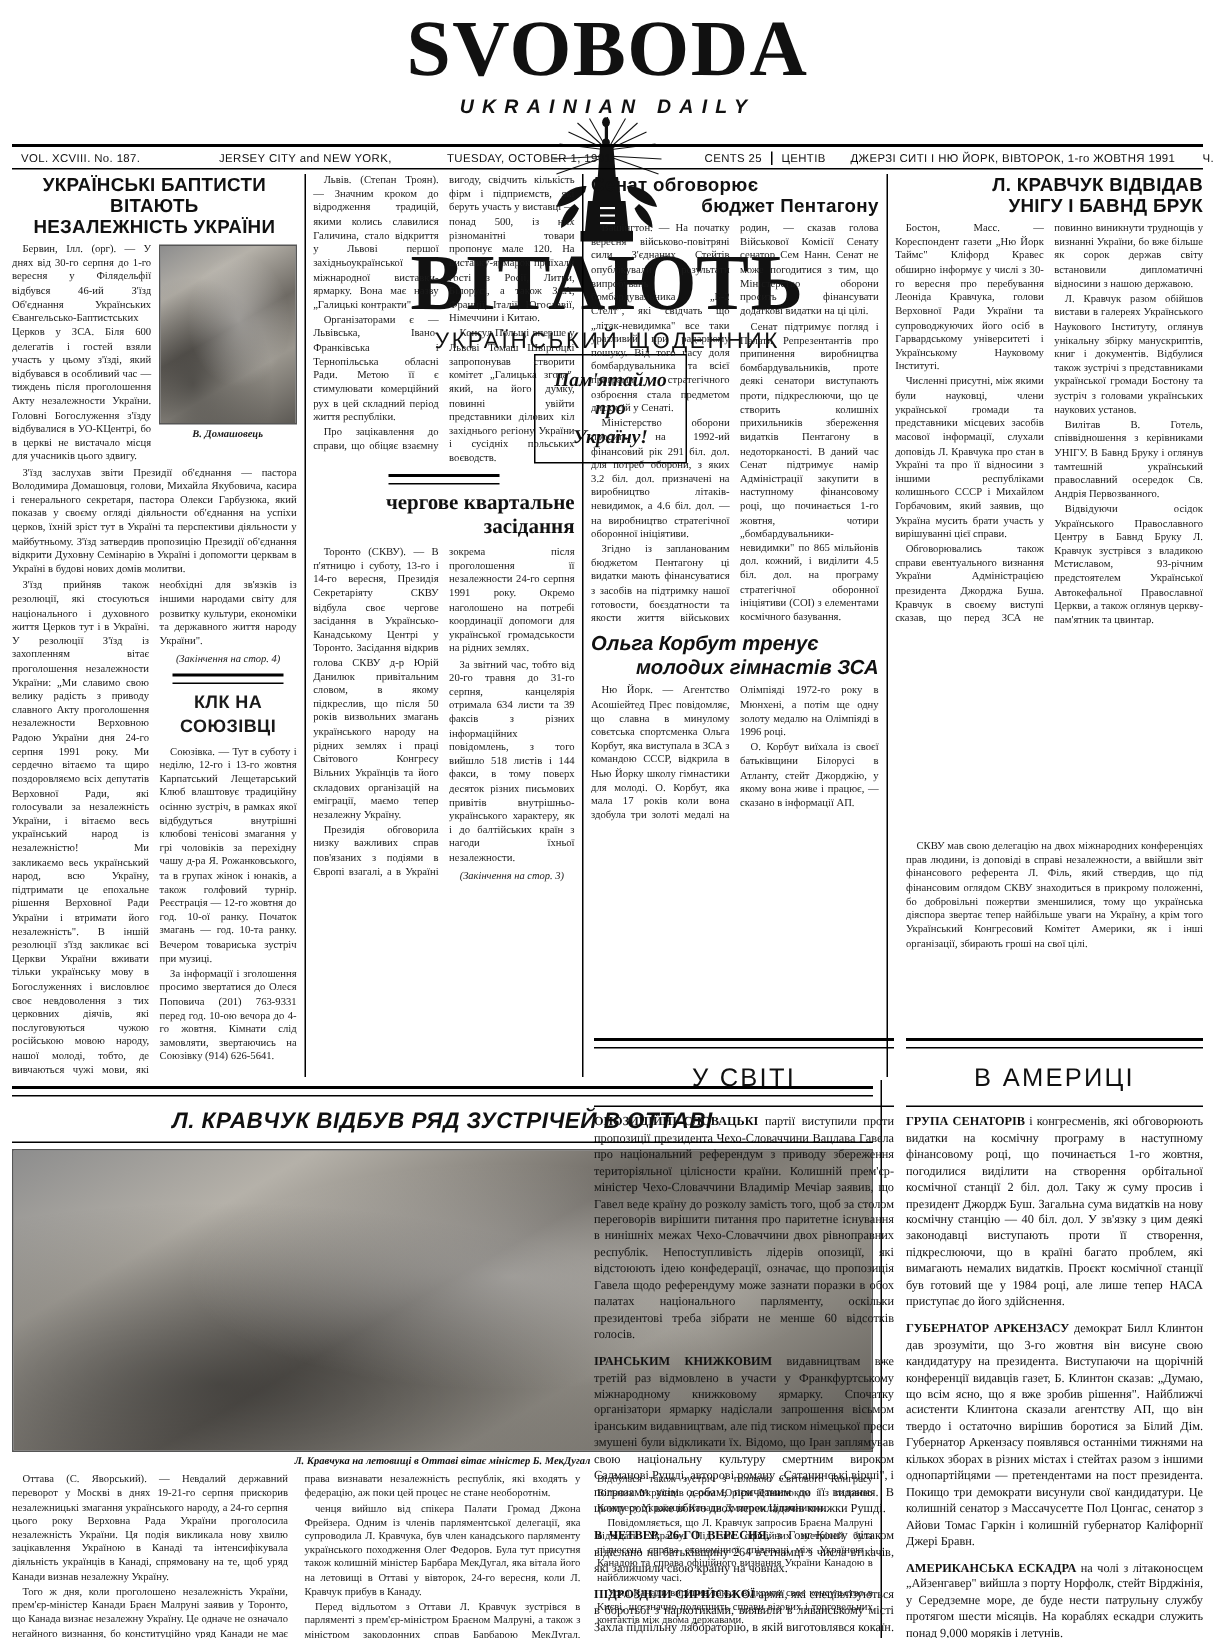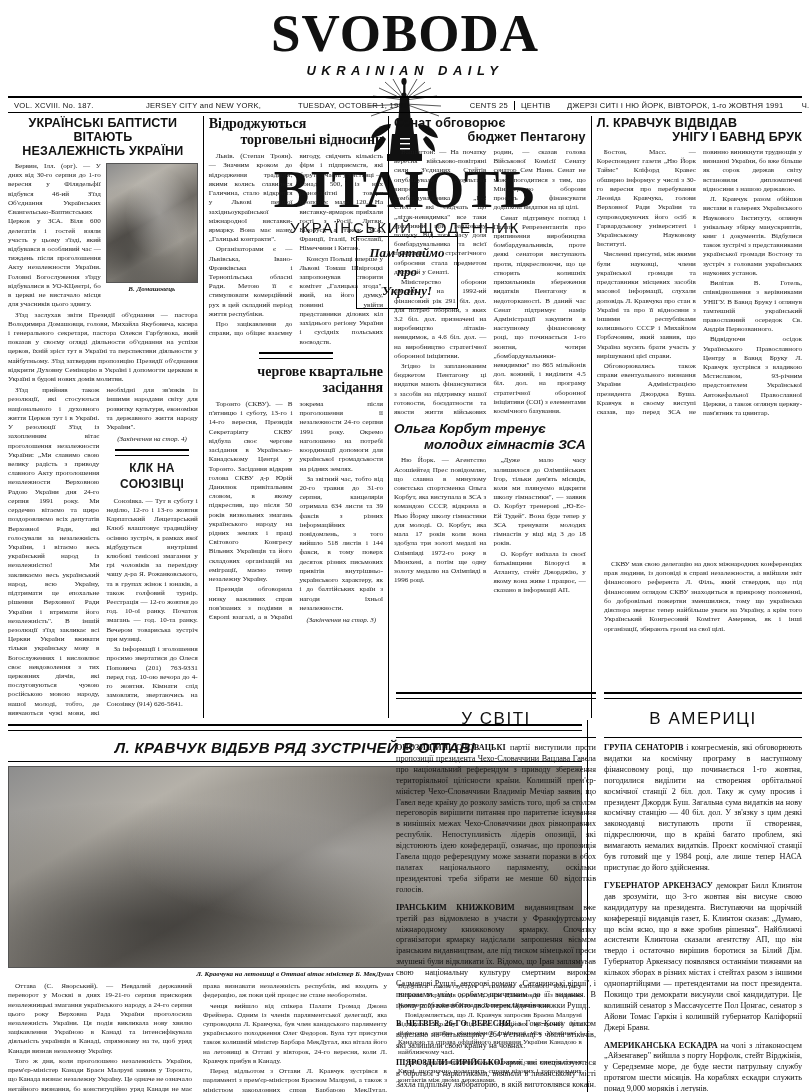--- a/index.html
+++ b/index.html
@@ -357,24 +357,20 @@
         <div class="dblrule-short"></div>
         <div class="hl-center-box">КЛК НА СОЮЗІВЦІ</div>
         <p>Союзівка. — Тут в суботу і неділю, 12-го і 13-го жовтня Карпатський Лещетарський Клюб влаштовує традиційну осінню зустріч, в рамках якої відбудуться внутрішні клюбові тенісові змагання у грі чоловіків за перехідну чашу д-ра Я. Рожанковського, та в групах жінок і юнаків, а також голфовий турнір. Реєстрація — 12-го жовтня до год. 10-ої ранку. Початок змагань — год. 10-та ранку. Вечером товариська зустріч при музиці.</p>
         <p>За інформації і зголошення просимо звертатися до Олеся Поповича (201) 763-9331 перед год. 10-ою вечора до 4-го жовтня. Кімнати слід замовляти, звертаючись на Союзівку (914) 626-5641.</p>
       </div>
     </div>
 
     <div class="vline"></div>
 
     <div class="col c2">
-      <div class="hl hl-serif">
-        <span class="l1">Відроджуються</span>
-        <span class="l2">торговельні відносини</span>
-      </div>
       <div class="body-txt twocol">
         <p>Львів. (Степан Троян). — Значним кроком до відродження традицій, якими колись славилися Галичина, стало відкриття у Львові першої західньоукраїнської міжнародної виставки-ярмарку. Вона має назву „Галицькі контракти".</p>
         <p>Організаторами є — Львівська, Івано-Франківська і Тернопільська обласні Ради. Метою її є стимулювати комерційний рух в цей складний період життя республіки.</p>
         <p>Про зацікавлення до справи, що обіцяє взаємну вигоду, свідчить кількість фірм і підприємств, які беруть участь у виставці — понад 500, із них різноманітні товари пропонує мале 120. На виставку-ярмарок приїхали гості з Росії, Литви, Білорусі, а також ЗСА, Франції, Італії, Югославії, Німеччини і Китаю.</p>
         <p>Консул Польщі вперше у Львові Томаш Швіргоцкі запропонував створити комітет „Галицька згода", який, на його думку, повинні увійти представники ділових кіл західнього регіону України і сусідніх польських воєводств.</p>
       </div>
 
       <div class="dblrule-short"></div>
 
       <div class="hl hl-serif">
@@ -401,30 +397,29 @@
         <p>Згідно із запланованим бюджетом Пентагону ці видатки мають фінансуватися з засобів на підтримку нашої готовости, боєздатности та якости життя військових родин, — сказав голова Військової Комісії Сенату сенатор Сем Нанн. Сенат не може погодитися з тим, що Міністерство оборони просить фінансувати додаткові видатки на ці цілі.</p>
         <p>Сенат підтримує погляд і Палати Репрезентантів про припинення виробництва бомбардувальників, проте деякі сенатори виступають проти, підкреслюючи, що це створить колишніх прихильників збереження видатків Пентагону в недоторканості. В даний час Сенат підтримує намір Адміністрації закупити в наступному фінансовому році, що починається 1-го жовтня, чотири „бомбардувальники-невидимки" по 865 мільйонів дол. кожний, і виділити 4.5 біл. дол. на програму стратегічної оборонної ініціятиви (СОІ) з елементами космічного базування.</p>
       </div>
 
       <div class="hl hl-ital" style="margin-top:4px;">
         <span class="l1">Ольга Корбут тренує</span>
         <span class="l2">молодих гімнастів ЗСА</span>
       </div>
       <div class="body-txt twocol">
         <p>Ню Йорк. — Агентство Асошіейтед Прес повідомляє, що славна в минулому совєтська спортсменка Ольга Корбут, яка виступала в ЗСА з командою СССР, відкрила в Нью Йорку школу гімнастики для молоді. О. Корбут, яка мала 17 років коли вона здобула три золоті медалі на Олімпіяді 1972-го року в Мюнхені, а потім ще одну золоту медалю на Олімпіяді в 1996 році.</p>
-        <p>„Дуже мало часу залишилося до Олімпійських Ігор, тільки дев'ять місяців, коли ми плянуємо відкрити школу гімнастики", — заявив О. Корбут тренерові „Ю-Ес-Ей Тудей". Вона буде тепер у ЗСА тренувати молодих гімнастів у віці від 3 до 18 років.</p>
         <p>О. Корбут виїхала із своєї батьківщини Білорусі в Атланту, стейт Джорджію, у якому вона живе і працює, — сказано в інформації АП.</p>
       </div>
     </div>
 
     <div class="vline"></div>
 
     <div class="col c4">
       <div class="hl hl-black-caps" style="text-align:left;">
-        <span style="display:block;text-align:left;">Л. КРАВЧУК ВІДВІДАВ</span>
+        <span style="display:block;text-align:right;">Л. КРАВЧУК ВІДВІДАВ</span>
         <span style="display:block;text-align:right;">УНІГУ І БАВНД БРУК</span>
       </div>
       <div class="body-txt twocol">
         <p>Бостон, Масс. — Кореспондент газети „Ню Йорк Таймс" Кліфорд Кравес обширно інформує у числі з 30-го вересня про перебування Леоніда Кравчука, голови Верховної Ради України та супроводжуючих його осіб в Гарвардському університеті і Українському Науковому Інституті.</p>
         <p>Численні присутні, між якими були науковці, члени української громади та представники місцевих засобів масової інформації, слухали доповідь Л. Кравчука про стан в Україні та про її відносини з іншими республіками колишнього СССР і Михайлом Горбачовим, який заявив, що Україна мусить брати участь у вирішуванні цієї справи.</p>
         <p>Обговорювались також справи евентуального визнання України Адміністрацією президента Джорджа Буша. Кравчук в своєму виступі сказав, що перед ЗСА не повинно виникнути труднощів у визнанні України, бо вже більше як сорок держав світу встановили дипломатичні відносини з нашою державою.</p>
         <p>Л. Кравчук разом обійшов вистави в галереях Українського Наукового Інституту, оглянув унікальну збірку манускриптів, книг і документів. Відбулися також зустрічі з представниками української громади Бостону та зустріч з головами українських наукових установ.</p>
         <p>Вилітав В. Готель, співвідношення з керівниками УНІГУ. В Бавнд Бруку і оглянув тамтешній український православний осередок Св. Андрія Первозванного.</p>
         <p>Відвідуючи осідок Українського Православного Центру в Бавнд Бруку Л. Кравчук зустрівся з владикою Мстиславом, 93-річним предстоятелем Української Автокефальної Православної Церкви, а також оглянув церкву-пам'ятник та цвинтар.</p>
       </div>

